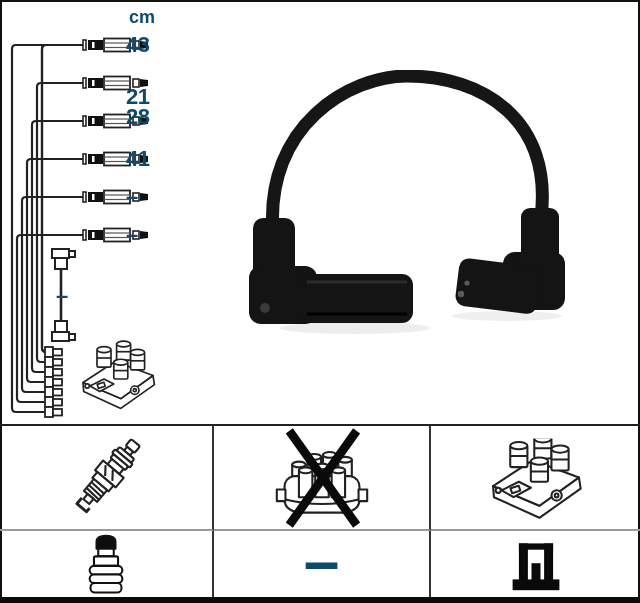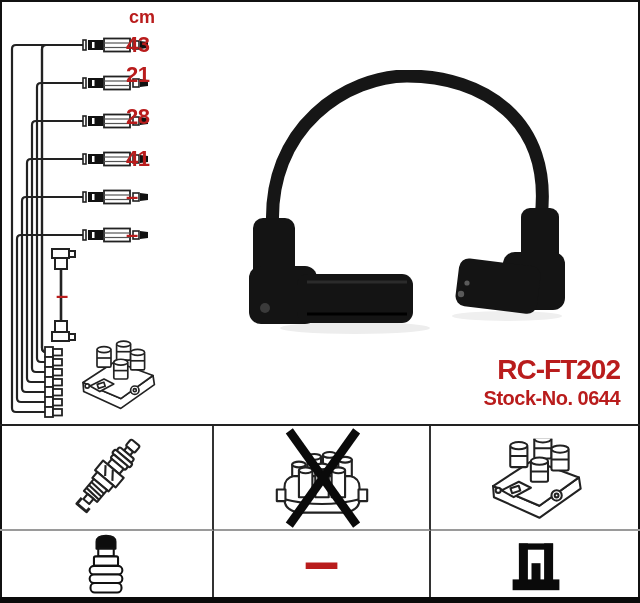--- a/index.html
+++ b/index.html
@@ -1,18 +1,18 @@
 <!DOCTYPE html>
 <html><head>
 <meta charset="utf-8">
 <style>
   html,body{margin:0;padding:0;background:#888;}
   .canvas{
     position:relative; width:640px; height:603px; background:#fff;
-    font-family:"Liberation Sans", sans-serif; color:#b91c1c; overflow:hidden;
+    font-family:"Liberation Sans", sans-serif; color:#0c4a6e; overflow:hidden;
   }
   .edge{position:absolute;background:#111;}
   .edge-top{left:0;top:0;width:640px;height:2px;}
   .edge-left{left:0;top:0;width:2px;height:603px;}
   .edge-right{right:0;top:0;width:2px;height:603px;}
 
   .len-label{
     position:absolute; left:126px; width:44px; height:26px;
     font-size:22px; font-weight:700; letter-spacing:-0.5px;
     display:flex; align-items:center; justify-content:flex-start;
@@ -275,21 +275,21 @@
       <rect x="55" y="321" width="12" height="11"></rect>
       <rect x="52" y="332" width="17" height="9"></rect>
       <rect x="69" y="334" width="6" height="6"></rect>
     </g>
 
     <use href="#coil-symbol" x="76" y="340" width="84" height="78"></use>
   </svg>
 
   <div class="unit-label">cm</div>
   <div class="len-label" style="top:32px">43</div>
-  <div class="len-label" style="top:62px">21</div>
+  <div class="len-label" style="top:84px">21</div>
   <div class="len-label" style="top:104px">28</div>
   <div class="len-label" style="top:146px">41</div>
   <div class="len-label" style="top:184px">–</div>
   <div class="len-label" style="top:222px">–</div>
   <div class="len-label dash7" style="top:283px">–</div>
 
   <svg style="position:absolute;left:235px;top:70px" width="350" height="275" viewBox="0 0 350 275">
     <ellipse cx="120" cy="258" rx="75" ry="6" fill="#ededed"></ellipse>
     <ellipse cx="272" cy="246" rx="55" ry="5" fill="#efefef"></ellipse>
     <path d="M38,162 C 30,55 115,6 172,6 C 248,6 318,50 306,148" fill="none" stroke="#161616" stroke-width="13" stroke-linecap="round"></path>
@@ -307,24 +307,20 @@
       <rect x="286" y="138" width="38" height="66" rx="9"></rect>
       <rect x="268" y="182" width="62" height="58" rx="12"></rect>
       <g transform="rotate(7 262 216)">
         <rect x="222" y="192" width="82" height="48" rx="10"></rect>
       </g>
       <circle cx="226" cy="224" r="3.2" fill="#5a5a5a"></circle>
       <circle cx="232" cy="213" r="2.6" fill="#5a5a5a"></circle>
     </g>
   </svg>
 
-  <div class="product-block">
-    <div class="product-code">RC-FT202</div>
-    <div class="product-stock">Stock-No. 0644</div>
-  </div>
 
   <div class="legend">
     <div class="legend-cell">
       <svg width="96" height="96" viewBox="0 0 100 100">
           <use href="#plug-symbol"></use>
         </svg>
     </div>
     <div class="legend-cell">
       <svg width="106" height="100" viewBox="0 0 110 104">
           <use href="#cap-symbol"></use>

